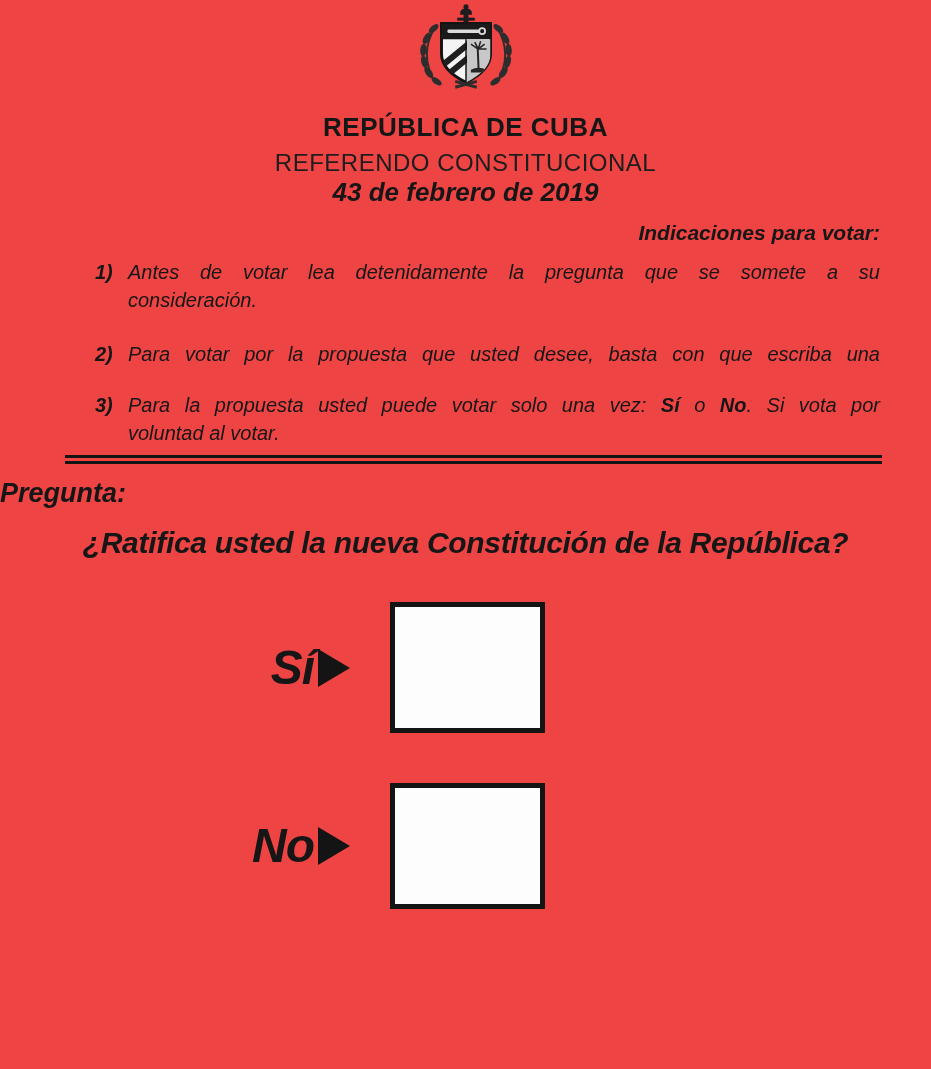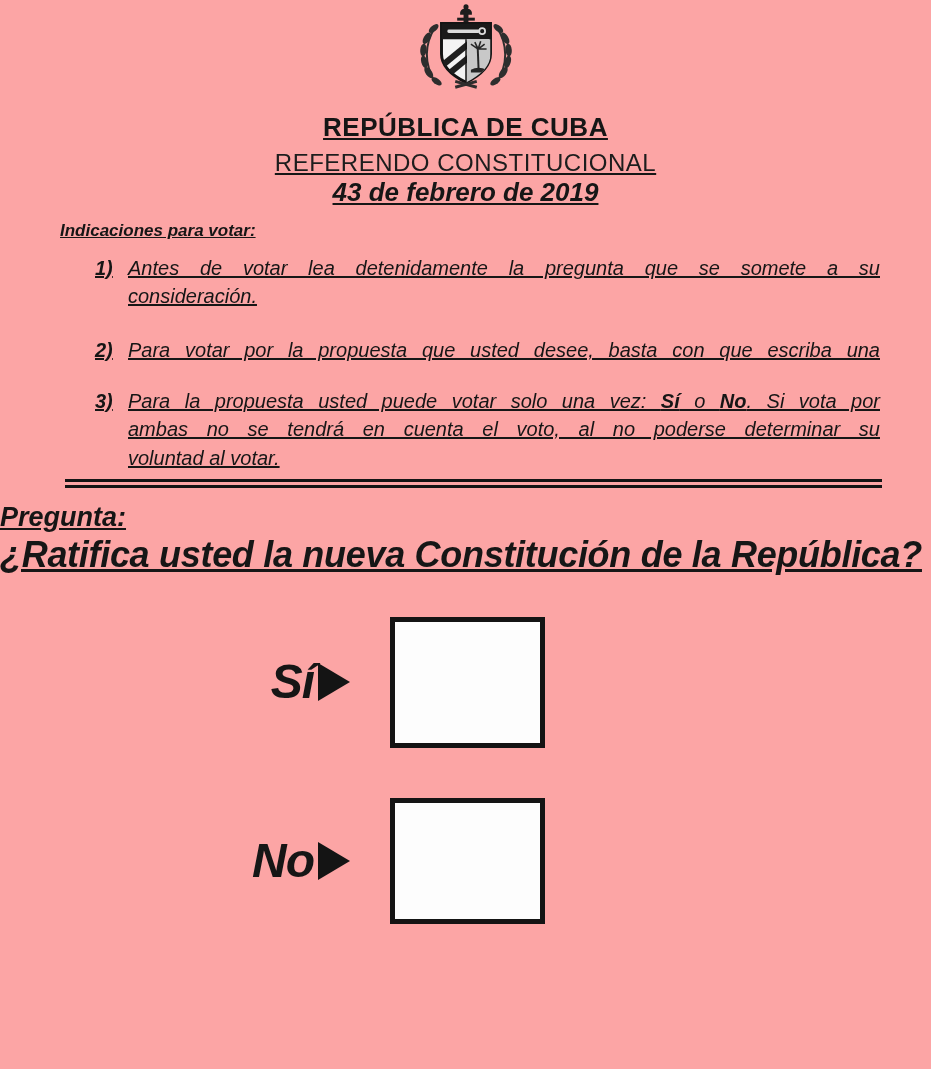--- a/index.html
+++ b/index.html
@@ -1,42 +1,42 @@
 <!DOCTYPE html>
 <html><head>
 <meta charset="utf-8">
 <style>
   html,body { margin:0; padding:0; background:#e8e8e8; }
   .page {
-    width:931px; height:1069px; margin:0 auto; background:#fca5a5;
+    width:931px; height:1069px; margin:0 auto; background:#ef4444;
     font-family:"Liberation Sans", sans-serif; color:#161616;
-    position:relative; overflow:hidden;text-decoration:underline;
+    position:relative; overflow:hidden;
   }
   .emblem { display:block; margin:3px auto 0 auto; }
   .country { text-align:center; font-size:26px; font-weight:bold; letter-spacing:0.5px; margin-top:12px; line-height:1.1; }
   .title   { text-align:center; font-size:24px; font-weight:400; letter-spacing:0.5px; margin-top:8px; line-height:1.1; color:#1d1d1d; }
   .date    { text-align:center; font-size:26px; font-weight:bold; font-style:italic; margin-top:2px; line-height:1.1; }
 
   .instructions { margin:14px 51px 0 60px; font-style:italic; font-size:20px; }
-  .ins-heading  { font-weight:bold; font-size:17px; margin-bottom:13px; }
+  .ins-heading  { font-weight:bold; font-size:21px; margin-bottom:13px;text-align:right; }
   .item { display:flex; margin-left:35px; line-height:1.42; }
   .item.mb1 { margin-bottom:26px; }
   .item.mb2 { margin-bottom:22px; }
   .num  { width:33px; flex:none; font-weight:bold; }
   .itext { width:752px; }
   .jline { text-align:justify; text-align-last:justify; }
   .lline { text-align:left; }
   b { font-weight:bold; }
 
   .separator {
     margin-top:7px; margin-left:65px; width:817px; height:3px;
     border-top:3px solid #141414; border-bottom:3px solid #141414;
   }
   .pregunta { font-weight:bold; font-style:italic; font-size:27px; margin-top:15px; line-height:1.1; }
-  .question { text-align:left; font-weight:bold; font-style:italic; font-size:36px; line-height:1.2; white-space:nowrap; letter-spacing:-0.3px; }
+  .question { text-align:center; font-weight:bold; font-style:italic; font-size:30px; margin-top:17px; line-height:1.2; white-space:nowrap; letter-spacing:-0.3px; }
 
   .option-row { position:relative; height:131px; margin-top:41px; }
   .option-row.second { margin-top:50px; height:126px; }
   .option-label {
     position:absolute; left:0; top:50%; transform:translateY(-50%);
     width:350px; display:flex; justify-content:flex-end; align-items:center;
   }
   .olabel { font-size:48px; font-weight:bold; font-style:italic; line-height:1; letter-spacing:-1px; }
   .oarrow {
     display:block; width:0; height:0; margin-left:4px;
@@ -115,21 +115,20 @@
       <div class="num">2)</div>
       <div class="itext">
         <div class="jline">Para votar por la propuesta que usted desee, basta con que escriba una</div>
       </div>
     </div>
 
     <div class="item">
       <div class="num">3)</div>
       <div class="itext">
         <div class="jline"><span>Para la propuesta usted puede votar solo una vez: </span><b>Sí</b><span> o </span><b>No</b><span>. Si vota por</span></div>
-        <div class="jline">ambas no se tendrá en cuenta el voto, al no poderse determinar su</div>
         <div class="lline">voluntad al votar.</div>
       </div>
     </div>
   </div>
 
   <div class="separator"></div>
 
   <div class="pregunta">Pregunta:</div>
   <div class="question">¿Ratifica usted la nueva Constitución de la República?</div>
 

